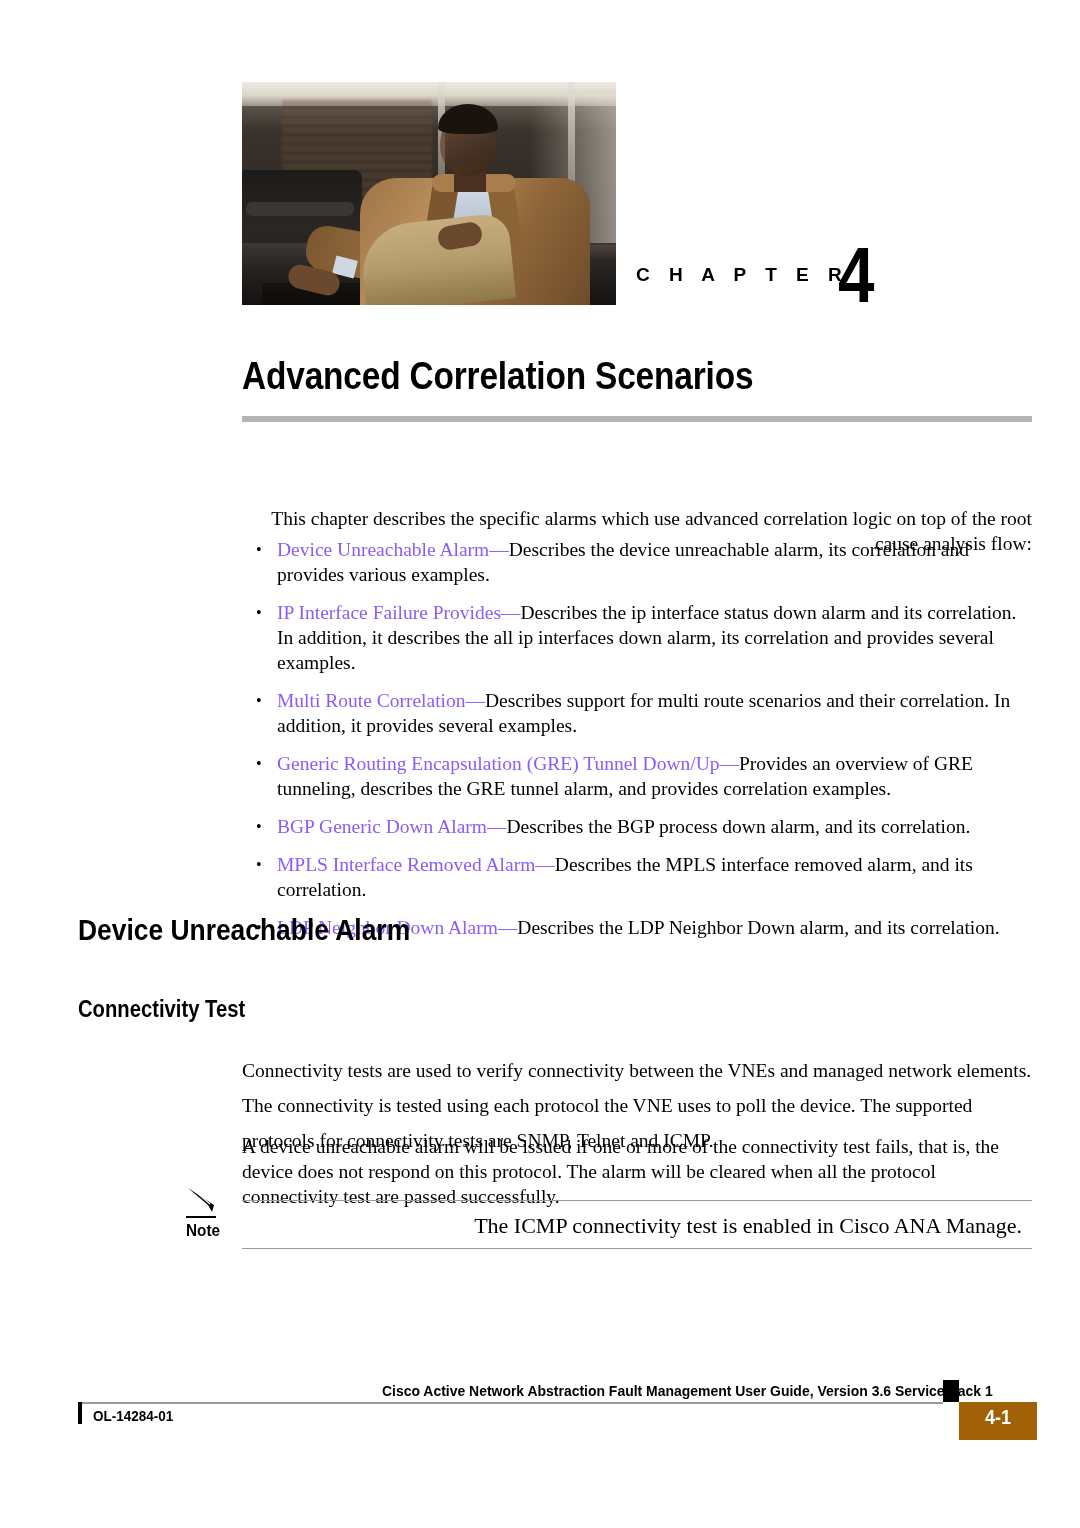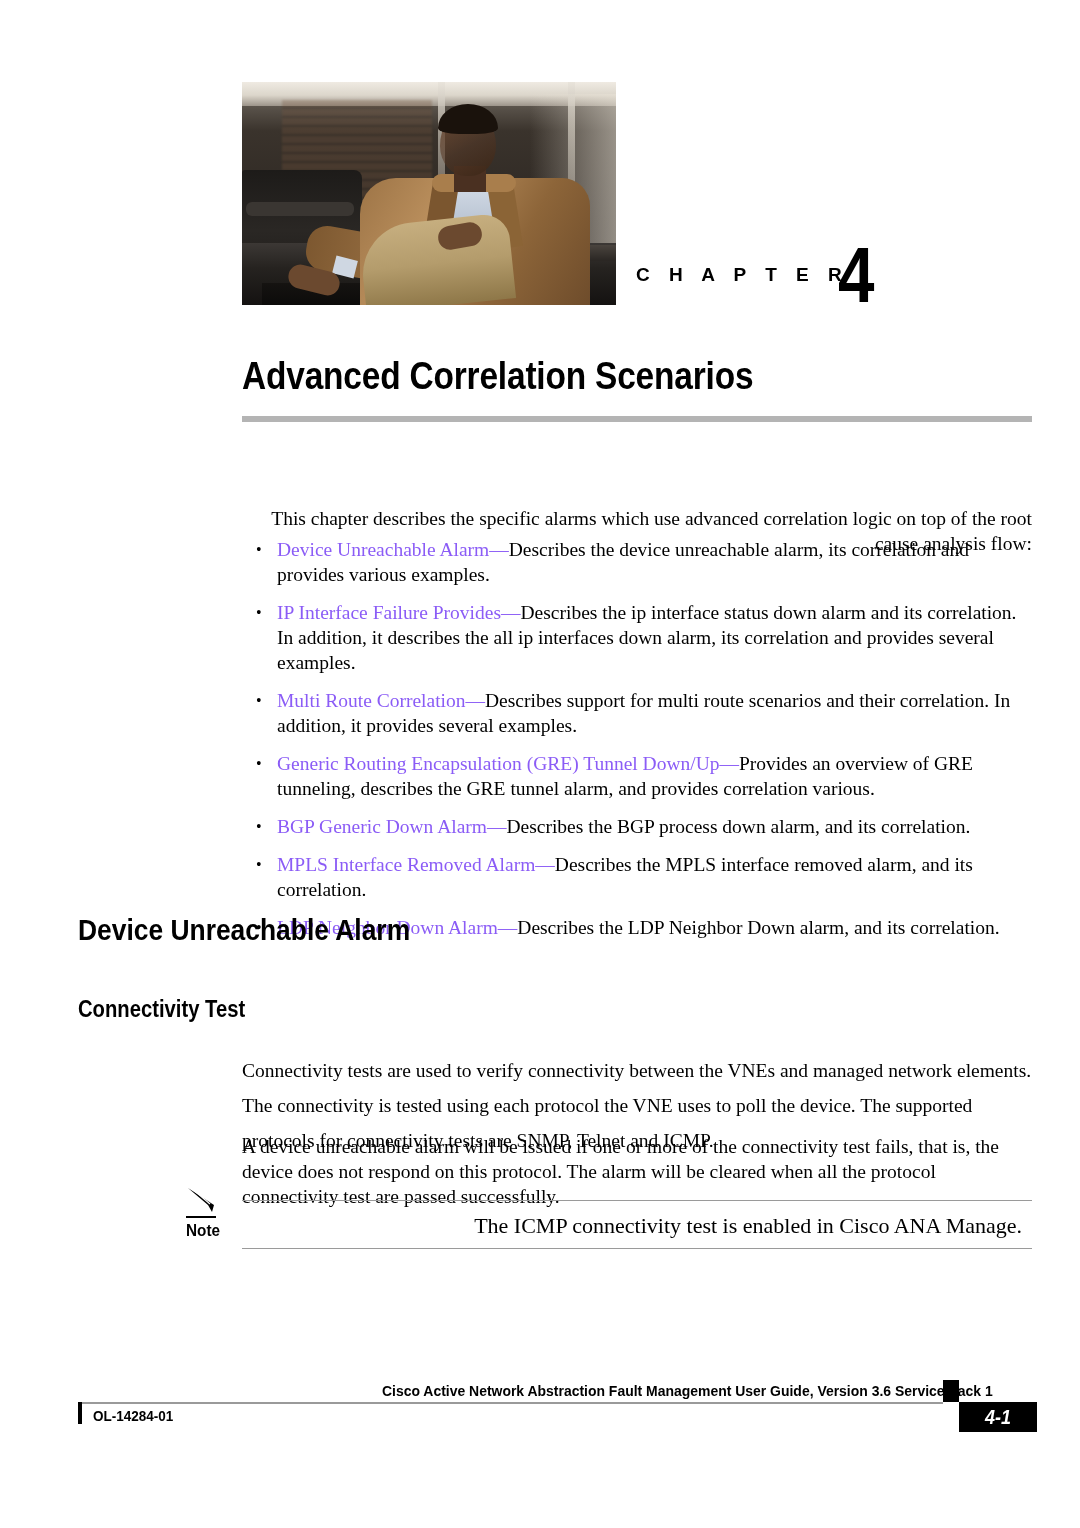--- a/index.html
+++ b/index.html
@@ -406,23 +406,22 @@
     color: #000;
     transform: scaleX(.9);
     transform-origin: left top;
     white-space: nowrap;
   }
   #footer-pagebox {
     position: absolute;
     left: 959px;
     top: 22px;
     width: 78px;
-    height: 30px;
-    background: #000000;
-    font-style: italic;
+    height: 38px;
+    background: #a16207;
   }
   #footer-pagenum {
     position: absolute;
     left: 0; top: 0;
     width: 78px;
     height: 30px;
     line-height: 30px;
     text-align: center;
     font-family: "Liberation Sans Narrow", "Liberation Sans", sans-serif;
     font-weight: bold;
@@ -486,21 +485,21 @@
     <span class="link">IP Interface Failure Provides—</span><span>Describes the ip interface status down alarm and its correlation. In addition, it describes the all ip interfaces down alarm, its correlation and provides several examples.</span>
   </div>
 
   <div class="bullet-item">
     <span class="bullet-dot">•</span>
     <span class="link">Multi Route Correlation—</span><span>Describes support for multi route scenarios and their correlation. In addition, it provides several examples.</span>
   </div>
 
   <div class="bullet-item">
     <span class="bullet-dot">•</span>
-    <span class="link">Generic Routing Encapsulation (GRE) Tunnel Down/Up—</span><span>Provides an overview of GRE tunneling, describes the GRE tunnel alarm, and provides correlation various.</span>
+    <span class="link">Generic Routing Encapsulation (GRE) Tunnel Down/Up—</span><span>Provides an overview of GRE tunneling, describes the GRE tunnel alarm, and provides correlation examples.</span>
   </div>
 
   <div class="bullet-item">
     <span class="bullet-dot">•</span>
     <span class="link">BGP Generic Down Alarm—</span><span>Describes the BGP process down alarm, and its correlation.</span>
   </div>
 
   <div class="bullet-item">
     <span class="bullet-dot">•</span>
     <span class="link">MPLS Interface Removed Alarm—</span><span>Describes the MPLS interface removed alarm, and its correlation.</span>

